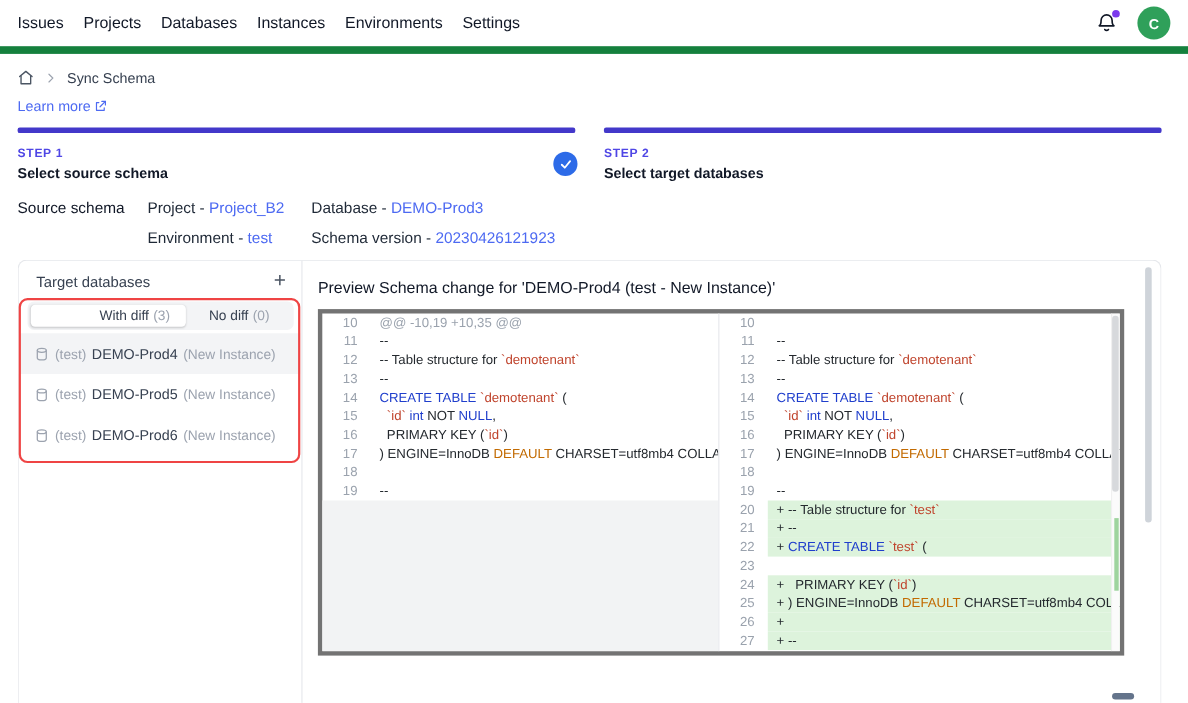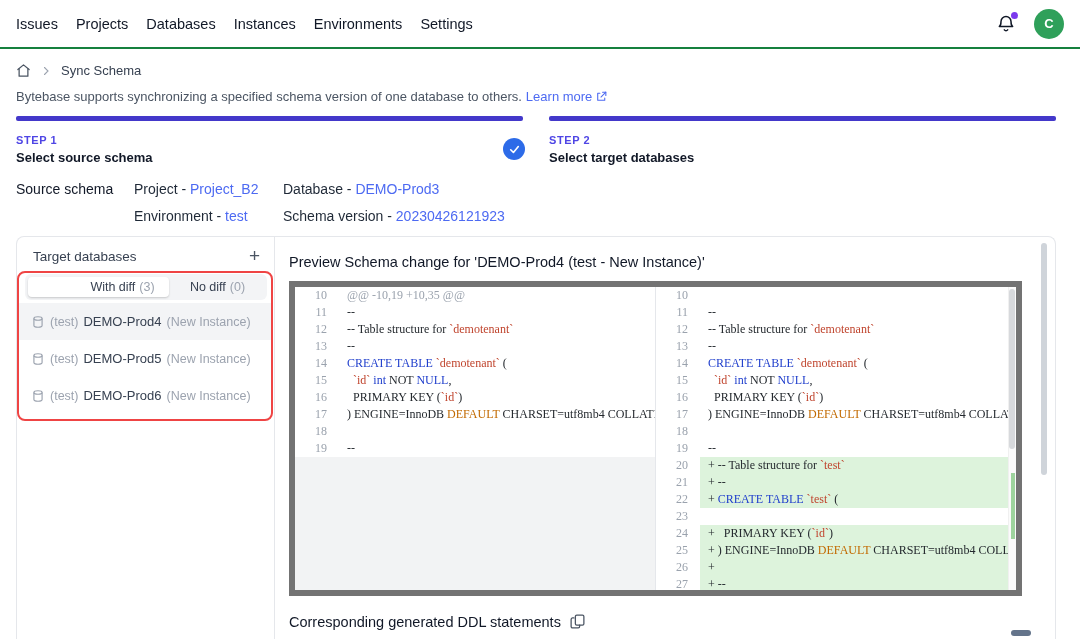--- a/index.html
+++ b/index.html
@@ -8,21 +8,21 @@
     --kw:#1f3ecc; --str:#c0452e; --fn:#c26a00; --cg:#9aa2ad; --cd:#24292e;
   }
   *{box-sizing:border-box; margin:0; padding:0;}
   html,body{width:1080px; height:639px;}
   body{
     position:relative; overflow:hidden; background:#fff;
     font-family:"Liberation Sans", sans-serif; color:#1f2937;
   }
   
   .topnav{position:absolute; top:0; left:0; width:1080px; height:49px;
-    border-bottom:2px solid #15803d; display:flex; align-items:center; padding:0 16px;}
+    border-bottom:7px solid #15803d; display:flex; align-items:center; padding:0 16px;}
   .nav-items{display:flex; gap:18px;}
   .nav-item{font-size:14.5px; color:#111827; font-weight:500; cursor:pointer; white-space:nowrap;}
   .nav-right{margin-left:auto; display:flex; align-items:center; gap:18px;}
   .bell-wrap{position:relative; width:20px; height:20px;}
   .bell-dot{position:absolute; top:-2px; right:-2px; width:7px; height:7px;
     border-radius:50%; background:var(--dot);}
   .avatar{width:30px; height:30px; border-radius:50%; background:var(--avatar);
     color:#fff; font-size:13px; font-weight:700; display:flex; align-items:center; justify-content:center;}
   
   .breadcrumb{position:absolute; top:63px; left:16px; display:flex; align-items:center;
@@ -67,22 +67,22 @@
     font-size:13px; cursor:pointer; white-space:nowrap; overflow:hidden;}
   .db-item.selected{background:#f3f4f6;}
   .db-icon{display:flex; align-items:center;}
   .db-item .muted{color:#9ca3af; font-size:12.5px;}
   .db-name{color:#374151; font-weight:500;}
   
   .main{position:absolute; left:259px; top:0; right:0; bottom:0;}
   .preview-title{position:absolute; left:13px; top:17px; font-size:14.5px;
     font-weight:500; color:#111827;}
   .diff{position:absolute; left:13px; top:44px; width:733px; height:315px;
-    border:6px solid #737373; display:flex;
-    font-family:Liberation Serif, serif; font-size:12px; background:#fff;}
+    border:4px solid #737373; display:flex;
+    font-family:Liberation Sans, sans-serif; font-size:12px; background:#fff;}
   .pane{position:relative; overflow:hidden; height:100%;}
   .pane.left{width:361px; border-right:1px solid #e5e7eb;}
   .pane.right{flex:1;}
   .diff-row{display:flex; height:17px; line-height:17px; white-space:pre;}
   .gutter{flex:none; width:44px; text-align:right; padding-right:12px; color:var(--cg);}
   .code{flex:1; overflow:hidden; padding-left:8px;}
   .diff-row.add .code{background:var(--added);}
   .tk-d{color:var(--cd);} .tk-k{color:var(--kw);} .tk-s{color:var(--str);}
   .tk-o{color:var(--fn);} .tk-g{color:var(--cg);}
   .filler{position:absolute; left:0; right:0; top:170px; bottom:0; background:#f2f3f4;}
@@ -133,21 +133,20 @@
   </span>
   <span style="display:flex;">
     <svg viewBox="0 0 24 24" width="12" height="12" fill="none" stroke="#9ca3af" stroke-width="2.2" stroke-linecap="round">
         <path d="M9 5l7 7-7 7"></path>
       </svg>
   </span>
   <span>Sync Schema</span>
 </div>
 
 <div class="intro">
-  <span>Bytebase supports synchronizing a specified schema version of one database to others.</span>
   <span class="link">
     <span>Learn more</span>
     <svg viewBox="0 0 24 24" width="13" height="13" fill="none" stroke="currentColor" stroke-width="2" stroke-linecap="round" stroke-linejoin="round">
       <path d="M14 4h6v6"></path>
         <path d="M20 4 11 13"></path>
         <path d="M9 6H5v13h13v-4"></path>
     </svg>
   </span>
 </div>
 
@@ -276,26 +275,17 @@
             <div class="diff-row add"><span class="gutter">26</span><span class="code"><span class="tk-d">+</span></span></div>
             <div class="diff-row add"><span class="gutter">27</span><span class="code"><span class="tk-d">+ --</span></span></div>
           </div>
         <div class="ruler">
           <div class="ruler-thumb"></div>
           <div class="ruler-added"></div>
         </div>
       </div>
     </div>
 
-    <div class="ddl-row">
-      <span class="ddl-title">Corresponding generated DDL statements</span>
-      <span class="copy-btn">
-        <svg viewBox="0 0 24 24" width="17" height="17" fill="none" stroke="#4b5563" stroke-width="1.8" stroke-linecap="round" stroke-linejoin="round">
-          <rect x="9" y="3" width="12" height="14" rx="2"></rect>
-            <path d="M15 17v2a2 2 0 0 1-2 2H5a2 2 0 0 1-2-2V9a2 2 0 0 1 2-2h2"></path>
-        </svg>
-      </span>
-    </div>
   </div>
 
   <div class="panel-scroll"></div>
   <div class="scroll-corner"></div>
 </div>
 
 </body></html>

